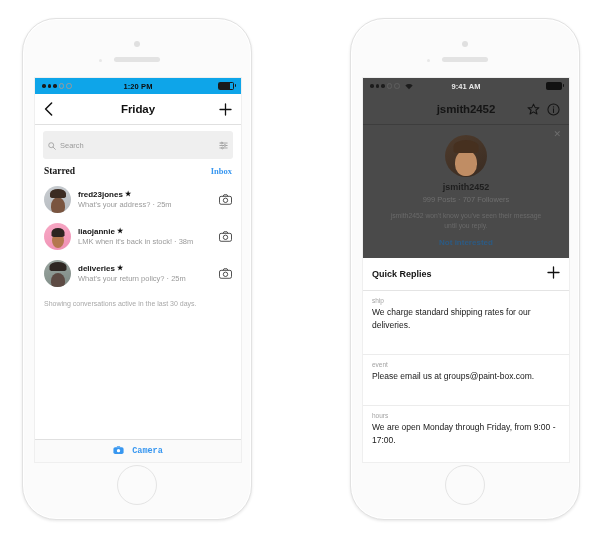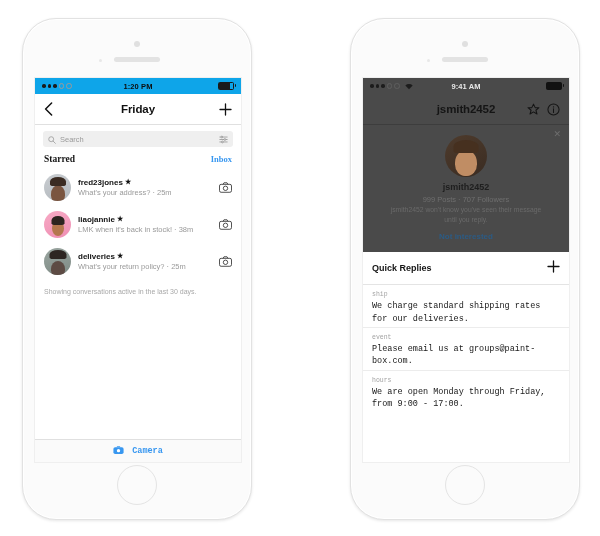--- a/index.html
+++ b/index.html
@@ -162,21 +162,21 @@
     justify-content: center;
     cursor: pointer;
   }
 
   
   .searchwrap {
     padding: 6px 8px 3px;
     flex: none;
   }
   .searchbar {
-    height: 16px;
+    height: 28px;
     background: #efefef;
     border-radius: 3px;
     display: flex;
     align-items: center;
     padding: 0 5px;
     gap: 4px;
   }
   .search-ph {
     font-size: 7.5px;
     color: #9b9b9b;
@@ -337,21 +337,21 @@
   }
   .prof-name {
     font-size: 9px;
     font-weight: bold;
     color: #1e1e1e;
     margin-bottom: 3px;
   }
   .prof-stats {
     font-size: 7.5px;
     color: #6f6f6f;
-    margin-bottom: 1px;
+    margin-bottom: 7px;
   }
   .prof-notice {
     font-size: 6.8px;
     color: #6a6a6a;
     line-height: 1.5;
     padding: 0 22px;
     margin-bottom: 7px;
   }
   .prof-action {
     font-size: 8px;
@@ -370,24 +370,23 @@
     background: #fff;
   }
   .qr-title {
     font-size: 9px;
     font-weight: bold;
     color: #151515;
   }
   .qr-add { margin-left: auto; cursor: pointer; }
   .qr-list { flex: none; background: #fff; }
   .qr-item {
-    padding: 6px 9px 2px;
+    padding: 6px 9px 23px;
     border-bottom: 1px solid #ececec;
     cursor: pointer;
-    font-family: Liberation Mono, monospace;
   }
   .qr-item:last-child { border-bottom: none; }
   .qr-key {
     font-size: 6.5px;
     color: #a2a2a2;
     margin-bottom: 2px;
   }
   .qr-body {
     font-size: 8.5px;
     color: #181818;

